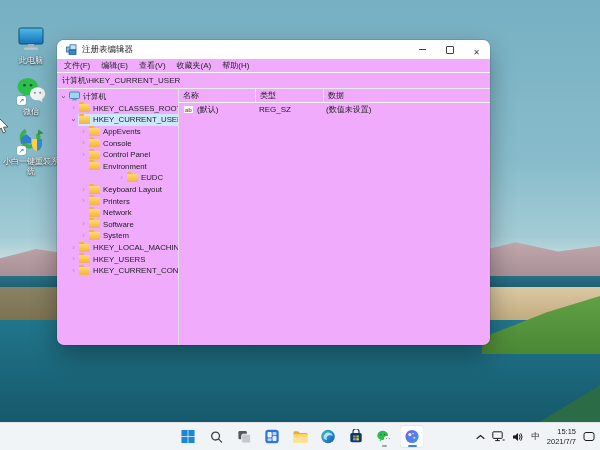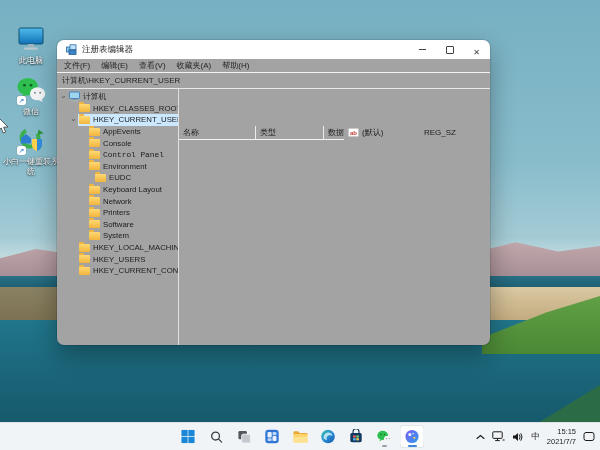--- a/index.html
+++ b/index.html
@@ -24,21 +24,21 @@
   .desk-icons{position:absolute;left:3px;top:24px;width:56px;display:flex;flex-direction:column;align-items:center;z-index:2;}
   .desk-icon{width:56px;display:flex;flex-direction:column;align-items:center;margin-bottom:9px;position:relative;}
   .desk-icon .glyph{width:32px;height:30px;display:flex;align-items:center;justify-content:center;position:relative;}
   .badge{position:absolute;left:2px;bottom:0;width:9px;height:9px;background:#fff;border-radius:2px;
     display:flex;align-items:center;justify-content:center;box-shadow:0 0 1px rgba(0,0,0,.5);}
   .badge::before{content:"↗";font-size:7px;color:#1d6fd1;line-height:1;}
   .desk-label{margin-top:2px;font-size:8px;color:#fff;text-align:center;line-height:1.2;max-width:56px;
     text-shadow:0 1px 2px rgba(0,0,0,.8),0 0 2px rgba(0,0,0,.5);}
 
   
-  .window{position:absolute;left:57px;top:40px;width:433px;height:305px;background:#a3a3a3;border-radius:7px;
+  .window{position:absolute;left:57px;top:40px;width:433px;height:305px;background:#f0abfc;border-radius:7px;
     box-shadow:0 10px 26px rgba(0,0,0,.33),0 0 0 1px rgba(0,0,0,.10);overflow:hidden;display:flex;flex-direction:column;z-index:3;}
   .titlebar{height:19px;flex:none;display:flex;align-items:center;padding-left:9px;gap:5px;background:#fff;}
   .title-text{font-size:8.5px;color:#1a1a1a;}
   .controls{margin-left:auto;display:flex;height:100%;}
   .ctrl{width:27px;height:100%;display:flex;align-items:center;justify-content:center;}
   .g-min{width:7px;height:1px;background:#404040;}
   .g-max{width:6px;height:6px;border:1px solid #404040;border-radius:1px;}
   .g-close::before{content:"✕";font-size:8px;color:#404040;line-height:1;}
   .menubar{height:13px;flex:none;display:flex;align-items:center;padding-left:7px;gap:11px;font-size:8px;color:#1f1f1f;border-bottom:1px solid #f3f3f3;}
   .menu-item{white-space:nowrap;}
@@ -47,21 +47,21 @@
   .tree{width:121px;flex:none;border-right:1px solid #e0e0e0;padding-top:2px;overflow:hidden;}
   .tree-row{height:11.6px;display:flex;align-items:center;font-size:7.8px;color:#1c1c1c;white-space:nowrap;}
   .chev{width:9px;flex:none;display:flex;justify-content:center;align-items:center;}
   .chev.c::before{content:"›";font-size:8px;color:#a0a0a0;line-height:1;}
   .chev.e::before{content:"›";font-size:8px;color:#3f3f3f;line-height:1;display:inline-block;transform:rotate(90deg);}
   .row-body{display:flex;align-items:center;gap:3px;padding:0 3px 0 1px;height:100%;}
   .tree-row.selected .row-body{background:#cce8ff;}
   .folder{width:11px;height:8px;background:linear-gradient(180deg,#ffd873,#f1b53c);border-radius:1px;position:relative;flex:none;}
   .folder::before{content:"";position:absolute;top:-2px;left:0;width:4.5px;height:2px;background:#f1b53c;border-radius:1px 1px 0 0;}
   .icon{display:inline-flex;align-items:center;justify-content:center;flex:none;}
-  .list{flex:1;display:flex;font-size:8px;color:#1c1c1c;min-width:0;margin-top:37px;}
+  .list{flex:1;display:flex;flex-direction:column;font-size:8px;color:#1c1c1c;min-width:0;}
   .list-header{height:13px;flex:none;display:flex;border-bottom:1px solid #f1f1f1;}
   .hcell{display:flex;align-items:center;padding-left:4px;border-right:1px solid #ececec;color:#1c1c1c;}
   .col-name{width:72px;flex:none;}
   .col-type{width:63px;flex:none;}
   .col-data{flex:1;border-right:none;}
   .list-row{height:13px;flex:none;display:flex;align-items:center;}
   .cell{display:flex;align-items:center;padding-left:4px;gap:3px;overflow:hidden;white-space:nowrap;}
 
   
   .taskbar{position:absolute;left:0;right:0;bottom:0;height:27px;background:#f1f4f7;border-top:1px solid rgba(0,0,0,.07);z-index:5;}
@@ -206,60 +206,60 @@
               <span>AppEvents</span>
             </span>
           </div>
           <div class="tree-row" style="padding-left: 22px;">
             <span class="chev c"></span>
             <span class="row-body">
               <span class="folder"></span>
               <span>Console</span>
             </span>
           </div>
-          <div class="tree-row" style="padding-left: 22px; font-family: Liberation Mono, monospace;">
+          <div class="tree-row" style="padding-left: 22px;">
             <span class="chev c"></span>
             <span class="row-body">
               <span class="folder"></span>
               <span>Control Panel</span>
             </span>
           </div>
           <div class="tree-row" style="padding-left: 22px;">
             <span class="chev"></span>
             <span class="row-body">
               <span class="folder"></span>
               <span>Environment</span>
             </span>
           </div>
-          <div class="tree-row" style="padding-left: 28px;">
+          <div class="tree-row" style="padding-left: 20px; margin-left: 40px;">
             <span class="chev c"></span>
             <span class="row-body">
               <span class="folder"></span>
               <span>EUDC</span>
             </span>
           </div>
           <div class="tree-row" style="padding-left: 22px;">
             <span class="chev c"></span>
             <span class="row-body">
               <span class="folder"></span>
               <span>Keyboard Layout</span>
             </span>
           </div>
           <div class="tree-row" style="padding-left: 22px;">
+            <span class="chev c"></span>
+            <span class="row-body">
+              <span class="folder"></span>
+              <span>Printers</span>
+            </span>
+          </div>
+          <div class="tree-row" style="padding-left: 22px;">
             <span class="chev"></span>
             <span class="row-body">
               <span class="folder"></span>
               <span>Network</span>
-            </span>
-          </div>
-          <div class="tree-row" style="padding-left: 22px;">
-            <span class="chev c"></span>
-            <span class="row-body">
-              <span class="folder"></span>
-              <span>Printers</span>
             </span>
           </div>
           <div class="tree-row" style="padding-left: 22px;">
             <span class="chev c"></span>
             <span class="row-body">
               <span class="folder"></span>
               <span>Software</span>
             </span>
           </div>
           <div class="tree-row" style="padding-left: 22px;">

